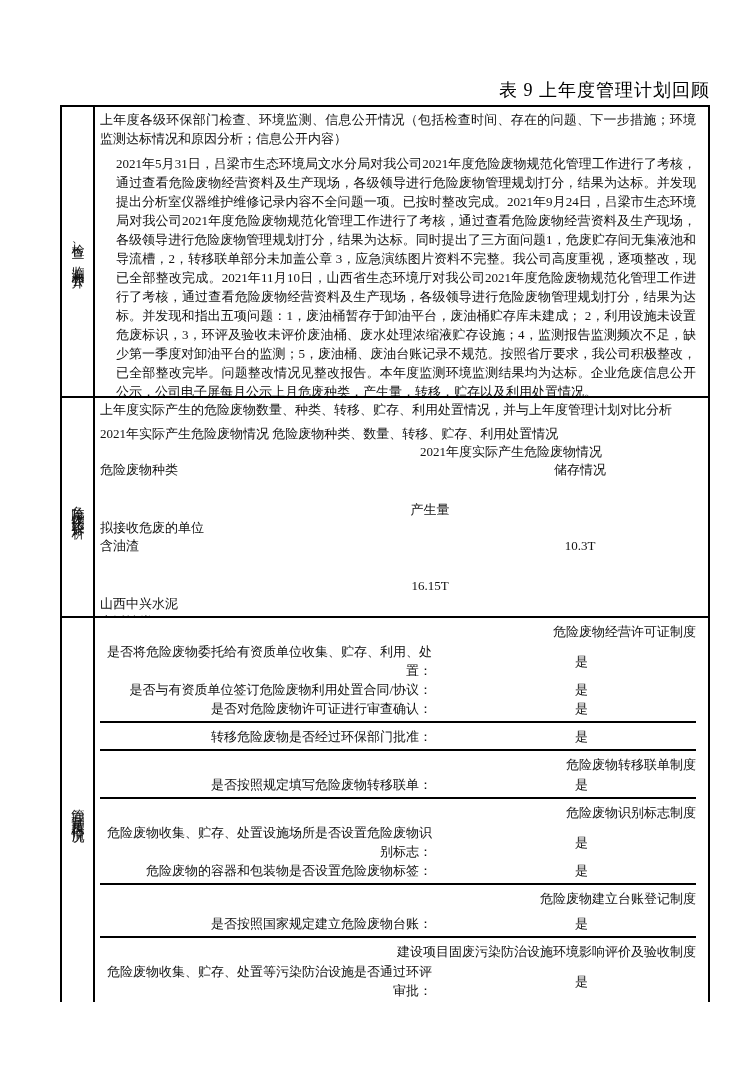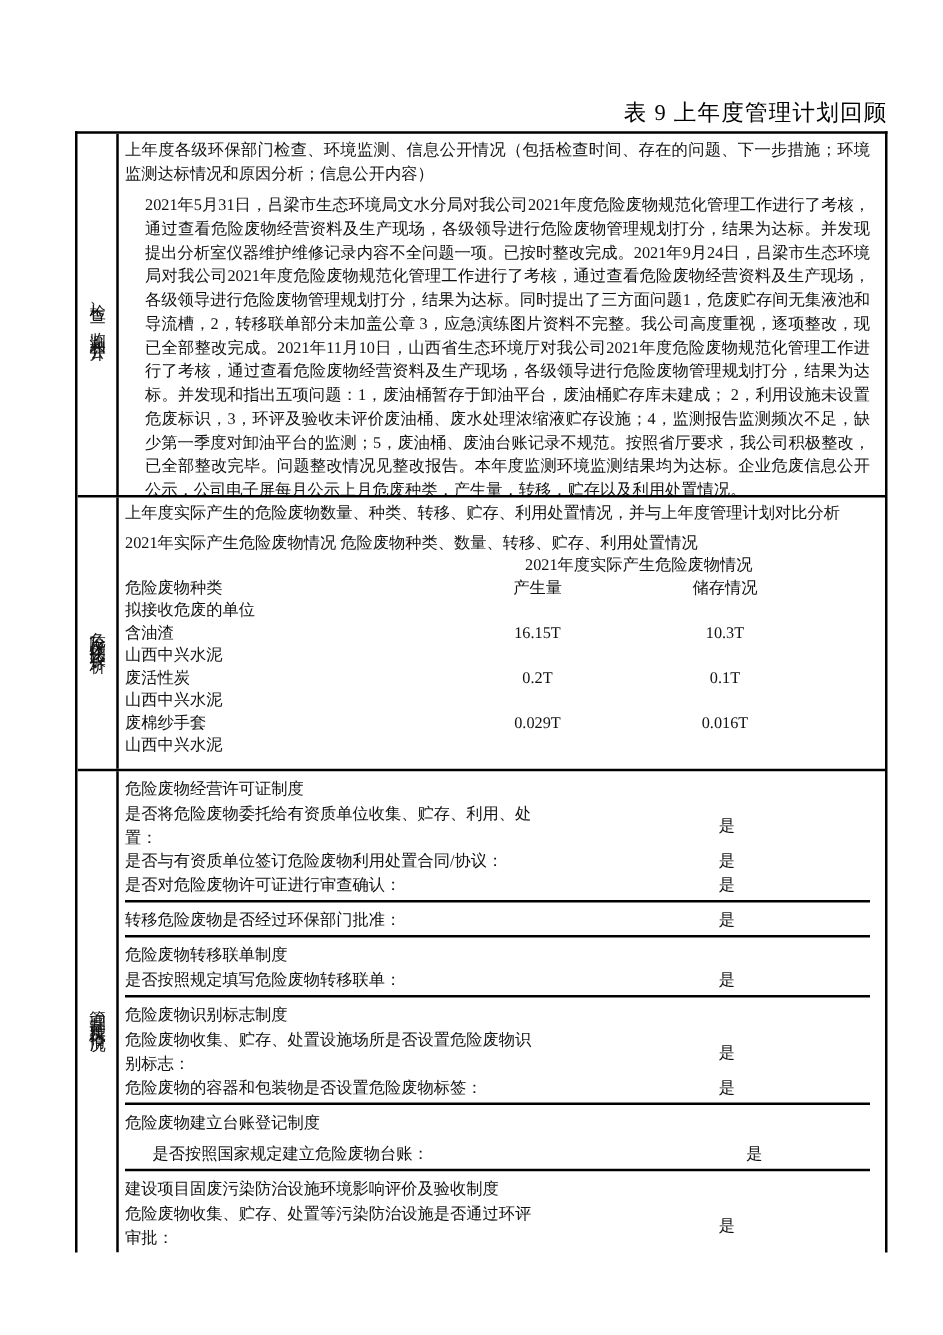--- a/index.html
+++ b/index.html
@@ -28,21 +28,21 @@
     border-left: 2px solid #000;
     border-right: 2px solid #000;
     display: flex;
     flex-direction: column;
     overflow: hidden;
   }
   .trow { display: flex; flex-direction: row; }
   .trow.bordered { border-bottom: 2px solid #000; }
   .row-inspection { height: 291px; }
   .row-comparison { height: 220px; }
-  .row-management { flex: 1 1 auto; }
+  .row-management { flex: 1 1 auto; text-align: right; }
   .vheader {
     width: 33px;
     border-right: 2px solid #000;
     display: flex;
     align-items: center;
     justify-content: center;
     writing-mode: vertical-lr;
     text-orientation: upright;
     font-size: 13px;
     letter-spacing: 3px;
@@ -54,29 +54,29 @@
     font-size: 13px;
     line-height: 19px;
     overflow: hidden;
   }
   .para { margin-bottom: 6px; text-align: justify; }
   .para:last-child { margin-bottom: 0; margin-left: 16px; }
   .row-comparison .cell { line-height: 18px; }
   .cmp-title-line { margin-left: 320px; }
   .cmp-cols, .waste-line { display: flex; }
   .c-name  { flex: 0 0 255px; }
-  .c-prod  { flex: 0 0 150px; text-align: center; }
+  .c-prod  { flex: 0 0 150px; text-align: center; margin-top: 40px; }
   .c-store { flex: 0 0 150px; text-align: center; }
   .policy-section { border-bottom: 2px solid #000; padding: 4px 0 3px 0; }
   .policy-section.last { border-bottom: none; }
   .policy-title { line-height: 20px; }
   .qrow { display: flex; align-items: center; }
   .q-text { width: 332px; line-height: 19px; }
   .a-text { margin-left: 143px; line-height: 19px; }
-  .qrow.pad-top { margin-top: 5px; margin-left: 22px; }
+  .qrow.pad-top { margin-top: 5px; }
 </style>
 </head>
 <body>
 
 <div class="doc-title">表 9 上年度管理计划回顾</div>
 
 <div class="review-table">
 
   <div class="trow bordered row-inspection">
     <div class="vheader">检查、监测和公开</div>

